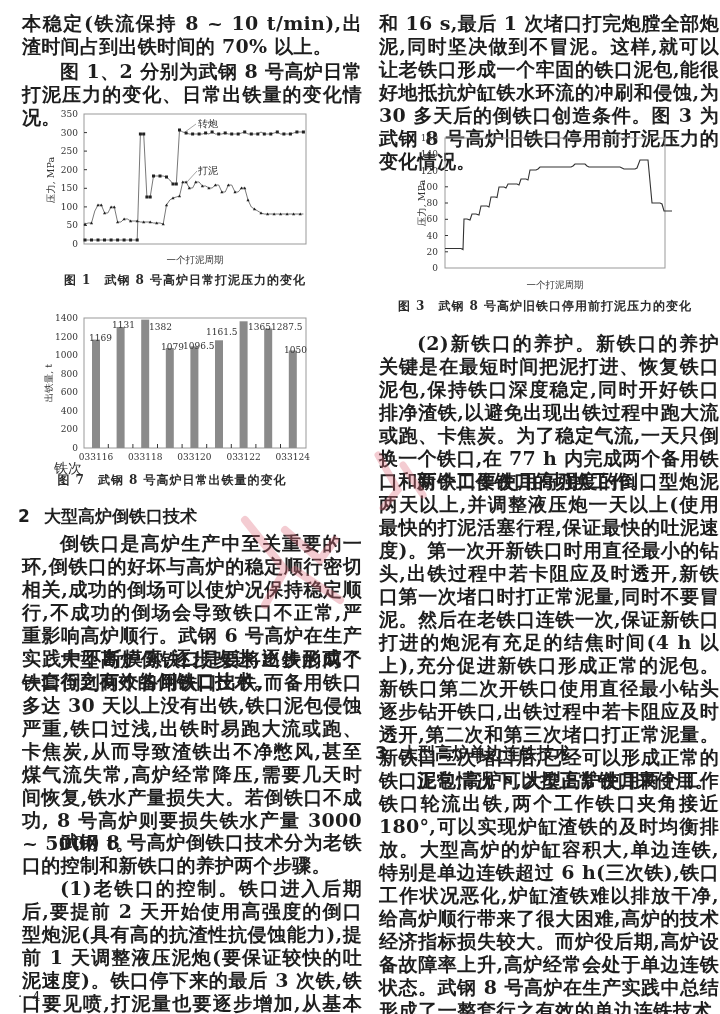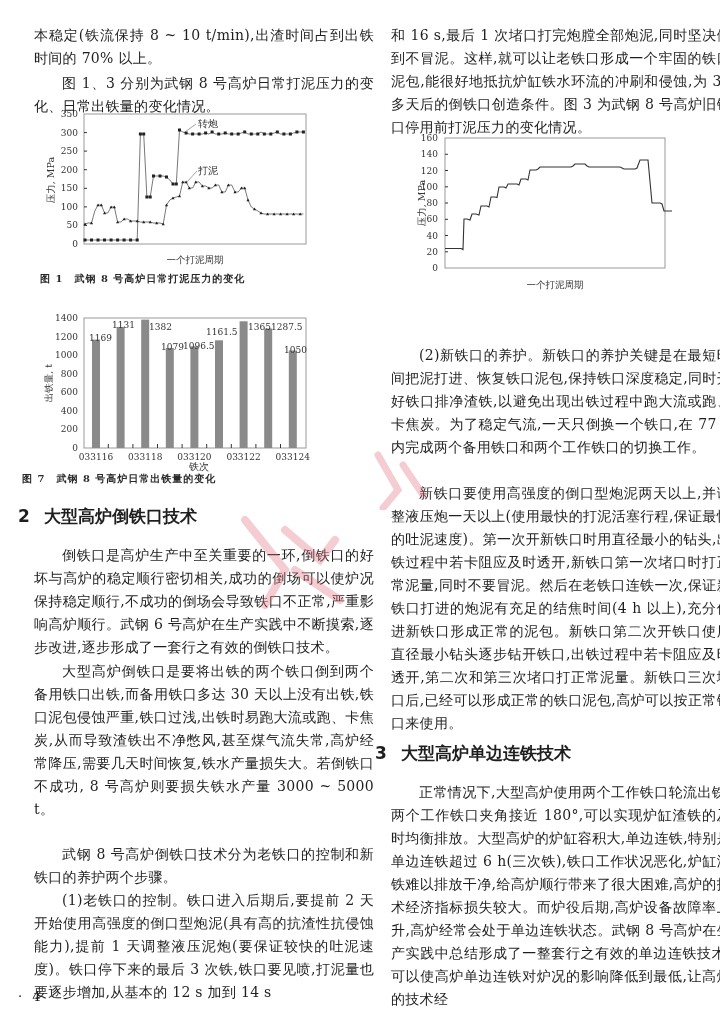--- a/index.html
+++ b/index.html
@@ -1,38 +1,38 @@
 <!DOCTYPE html>
 <html><head>
 <meta charset="utf-8">
 <style>
   html, body { margin:0; padding:0; background:#ffffff; }
   body { width:720px; height:1014px; position:relative; overflow:hidden;
          font-family:"DejaVu Serif","Liberation Serif",serif; color:#1e1e1e; }
   .col { position:absolute; top:0; width:340px; }
   .col-left { left:18px; }
   .col-right { left:375px; }
-  .p { font-size:14px; line-height:23px; text-align:justify; margin:16px; letter-spacing:0.3px; }
+  .p { font-size:19px; line-height:23px; text-align:justify; margin:4px; letter-spacing:0.3px;font-weight:bold; }
   .indent { text-indent:2em; }
   .h2 { font-family:"DejaVu Sans","Liberation Sans",sans-serif; font-weight:bold; font-size:17px;
         line-height:23px; margin:0; }
   .h2 .num { display:inline-block; width:26px; }
-  .cap { font-size:10px; font-weight:bold; letter-spacing:1px; color:#2a2a2a; }
+  .cap { font-size:12px; text-align:center; font-weight:bold; letter-spacing:1px; color:#2a2a2a; }
   .fig { position:absolute; }
   svg text { font-family:"DejaVu Serif","Liberation Serif",serif; fill:#333; }
   .pagenum { position:absolute; left:18px; top:989px; font-size:13px; letter-spacing:3px; }
   .watermark { position:absolute; left:225px; top:510px; width:130px; height:100px; opacity:0.35; pointer-events:none; }
   .watermark2 { position:absolute; left:368px; top:450px; width:60px; height:60px; opacity:0.35; pointer-events:none; }
 </style>
 </head>
 <body>
 
 <div class="col col-left">
   <p class="p" style="position:absolute; top:8px; width:340px;">本稳定(铁流保持 8 ~ 10 t/min),出渣时间占到出铁时间的 70% 以上。</p>
-  <p class="p indent" style="position:absolute; top:56px; width:340px;">图 1、3 分别为武钢 8 号高炉日常打泥压力的变化、日常出铁量的变化情况。</p>
+  <p class="p indent" style="position:absolute; top:56px; width:340px;">图 1、2 分别为武钢 8 号高炉日常打泥压力的变化、日常出铁量的变化情况。</p>
 </div>
 
 <div class="fig" style="left:40px; top:108px; width:290px; height:185px;">
   <svg width="290" height="160" viewBox="0 0 290 160">
     <rect x="44" y="6" width="222" height="130" fill="none" stroke="#999" stroke-width="1"></rect>
     <g font-size="9" text-anchor="end">
       <text x="38" y="139">0</text>
       <text x="38" y="120.4">50</text>
       <text x="38" y="101.9">100</text>
       <text x="38" y="83.3">150</text>
@@ -191,21 +191,21 @@
       <text x="244" y="50">1050</text>
     </g>
     <g font-size="9" text-anchor="middle">
       <text x="56" y="157">033116</text>
       <text x="105.2" y="157">033118</text>
       <text x="154.4" y="157">033120</text>
       <text x="203.6" y="157">033122</text>
       <text x="252.8" y="157">033124</text>
     </g>
   </svg>
-  <div style="position:absolute; top:157px; left:4px; width:310px; text-align:center; font-size:10px; color:#333;">铁次</div>
+  <div style="position:absolute; top:157px; left:14px; width:310px; text-align:left; font-size:14px; color:#333;">铁次</div>
   <div class="cap" style="position:absolute; top:169px; left:-18px; width:300px;">图 7　武钢 8 号高炉日常出铁量的变化</div>
 </div>
 
 <div class="col col-left">
   <div class="h2" style="position:absolute; top:505px; width:340px;">
     <span class="num">2</span><span>大型高炉倒铁口技术</span>
   </div>
   <p class="p indent" style="position:absolute; top:528px; width:340px;">倒铁口是高炉生产中至关重要的一环,倒铁口的好坏与高炉的稳定顺行密切相关,成功的倒场可以使炉况保持稳定顺行,不成功的倒场会导致铁口不正常,严重影响高炉顺行。武钢 6 号高炉在生产实践中不断摸索,逐步改进,逐步形成了一套行之有效的倒铁口技术。</p>
   <p class="p indent" style="position:absolute; top:644px; width:340px;">大型高炉倒铁口是要将出铁的两个铁口倒到两个备用铁口出铁,而备用铁口多达 30 天以上没有出铁,铁口泥包侵蚀严重,铁口过浅,出铁时易跑大流或跑、卡焦炭,从而导致渣铁出不净憋风,甚至煤气流失常,高炉经常降压,需要几天时间恢复,铁水产量损失大。若倒铁口不成功, 8 号高炉则要损失铁水产量 3000 ~ 5000 t。</p>
   <p class="p indent" style="position:absolute; top:827px; width:340px;">武钢 8 号高炉倒铁口技术分为老铁口的控制和新铁口的养护两个步骤。</p>
@@ -238,20 +238,21 @@
       <line x1="70" y1="89.3" x2="73" y2="89.3"></line>
         <line x1="70" y1="73" x2="73" y2="73"></line>
       <line x1="70" y1="56.8" x2="73" y2="56.8"></line>
         <line x1="70" y1="40.5" x2="73" y2="40.5"></line>
       <line x1="70" y1="24.3" x2="73" y2="24.3"></line>
     </g>
     <text transform="translate(50,73) rotate(-90)" font-size="9.5" text-anchor="middle">压力, MPa</text>
     <polyline fill="none" stroke="#333" stroke-width="1.1" points="70,118.5 86,118.5 88,119.5 89,89 92,89 95,90 97,84 101,84 104,85 106,76 112,76 114,77 116,67 120,67 122,67.5 124,57 129,57 131,58 133,54 142,54 144,55 146,49 151,49 153,50 155,40 161,40 163,39 165,37 181,37 196,37 198,36 200,34 207,34 210,34 212,36 214,37 223,37 245,37 247,38 249,39 260,39 262,38 265,30 271,30 273,30 277,73 285,73 287,74 289,81 297,81"></polyline>
     <text x="180" y="158" font-size="9.5" text-anchor="middle">一个打泥周期</text>
   </svg>
+  <div class="cap" style="position:absolute; top:168px; left:0; width:340px;">图 3　武钢 8 号高炉旧铁口停用前打泥压力的变化</div>
 </div>
 
 <div class="col col-right">
   <p class="p indent" style="position:absolute; top:328px; width:340px;">(2)新铁口的养护。新铁口的养护关键是在最短时间把泥打进、恢复铁口泥包,保持铁口深度稳定,同时开好铁口排净渣铁,以避免出现出铁过程中跑大流或跑、卡焦炭。为了稳定气流,一天只倒换一个铁口,在 77 h 内完成两个备用铁口和两个工作铁口的切换工作。</p>
   <p class="p indent" style="position:absolute; top:466px; width:340px;">新铁口要使用高强度的倒口型炮泥两天以上,并调整液压炮一天以上(使用最快的打泥活塞行程,保证最快的吐泥速度)。第一次开新铁口时用直径最小的钻头,出铁过程中若卡阻应及时透开,新铁口第一次堵口时打正常泥量,同时不要冒泥。然后在老铁口连铁一次,保证新铁口打进的炮泥有充足的结焦时间(4 h 以上),充分促进新铁口形成正常的泥包。新铁口第二次开铁口使用直径最小钻头逐步钻开铁口,出铁过程中若卡阻应及时透开,第二次和第三次堵口打正常泥量。新铁口三次堵口后,已经可以形成正常的铁口泥包,高炉可以按正常铁口来使用。</p>
   <div class="h2" style="position:absolute; top:742px; width:340px;">
     <span class="num">3</span><span>大型高炉单边连铁技术</span>
   </div>
   <p class="p indent" style="position:absolute; top:765px; width:340px;">正常情况下,大型高炉使用两个工作铁口轮流出铁,两个工作铁口夹角接近 180°,可以实现炉缸渣铁的及时均衡排放。大型高炉的炉缸容积大,单边连铁,特别是单边连铁超过 6 h(三次铁),铁口工作状况恶化,炉缸渣铁难以排放干净,给高炉顺行带来了很大困难,高炉的技术经济指标损失较大。而炉役后期,高炉设备故障率上升,高炉经常会处于单边连铁状态。武钢 8 号高炉在生产实践中总结形成了一整套行之有效的单边连铁技术,可以使高炉单边连铁对炉况的影响降低到最低,让高炉的技术经</p>
 </div>

